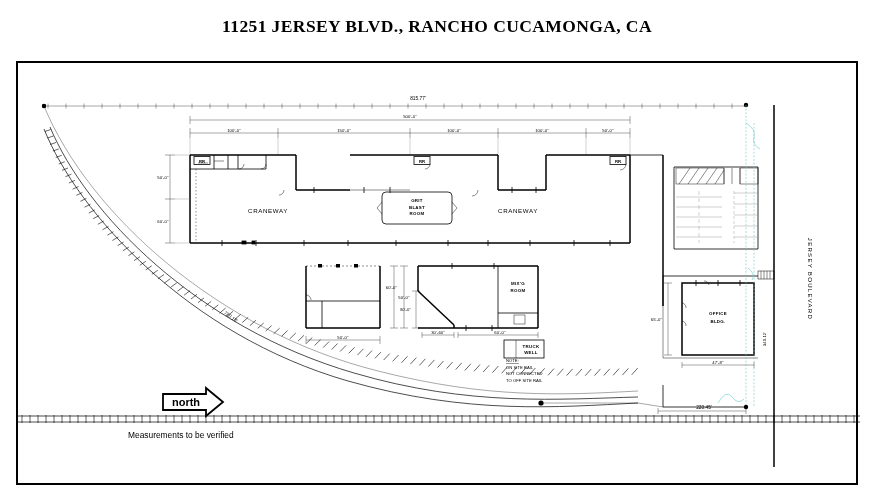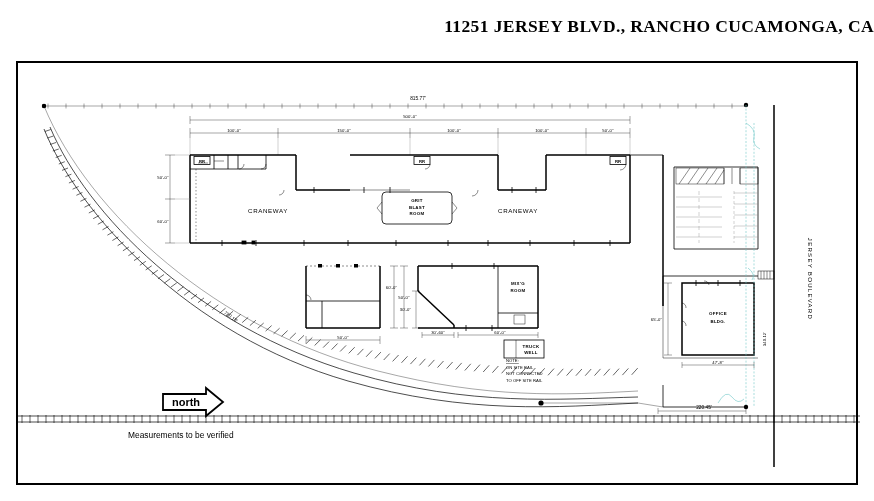--- a/index.html
+++ b/index.html
@@ -12,21 +12,21 @@
     height: 501px;
     font-family: "Liberation Sans", sans-serif;
     overflow: hidden;
     position: relative;
   }
   #sheet-title {
     position: absolute;
     top: 16px;
     left: 0;
     width: 874px;
-    text-align: right;
+    text-align: center;
     font-family: "Liberation Serif", serif;
     font-size: 17.5px;
     font-weight: bold;
     letter-spacing: 0.4px;
     color: #000;
   }
   #plan-frame {
     position: absolute;
     left: 16px;
     top: 61px;

